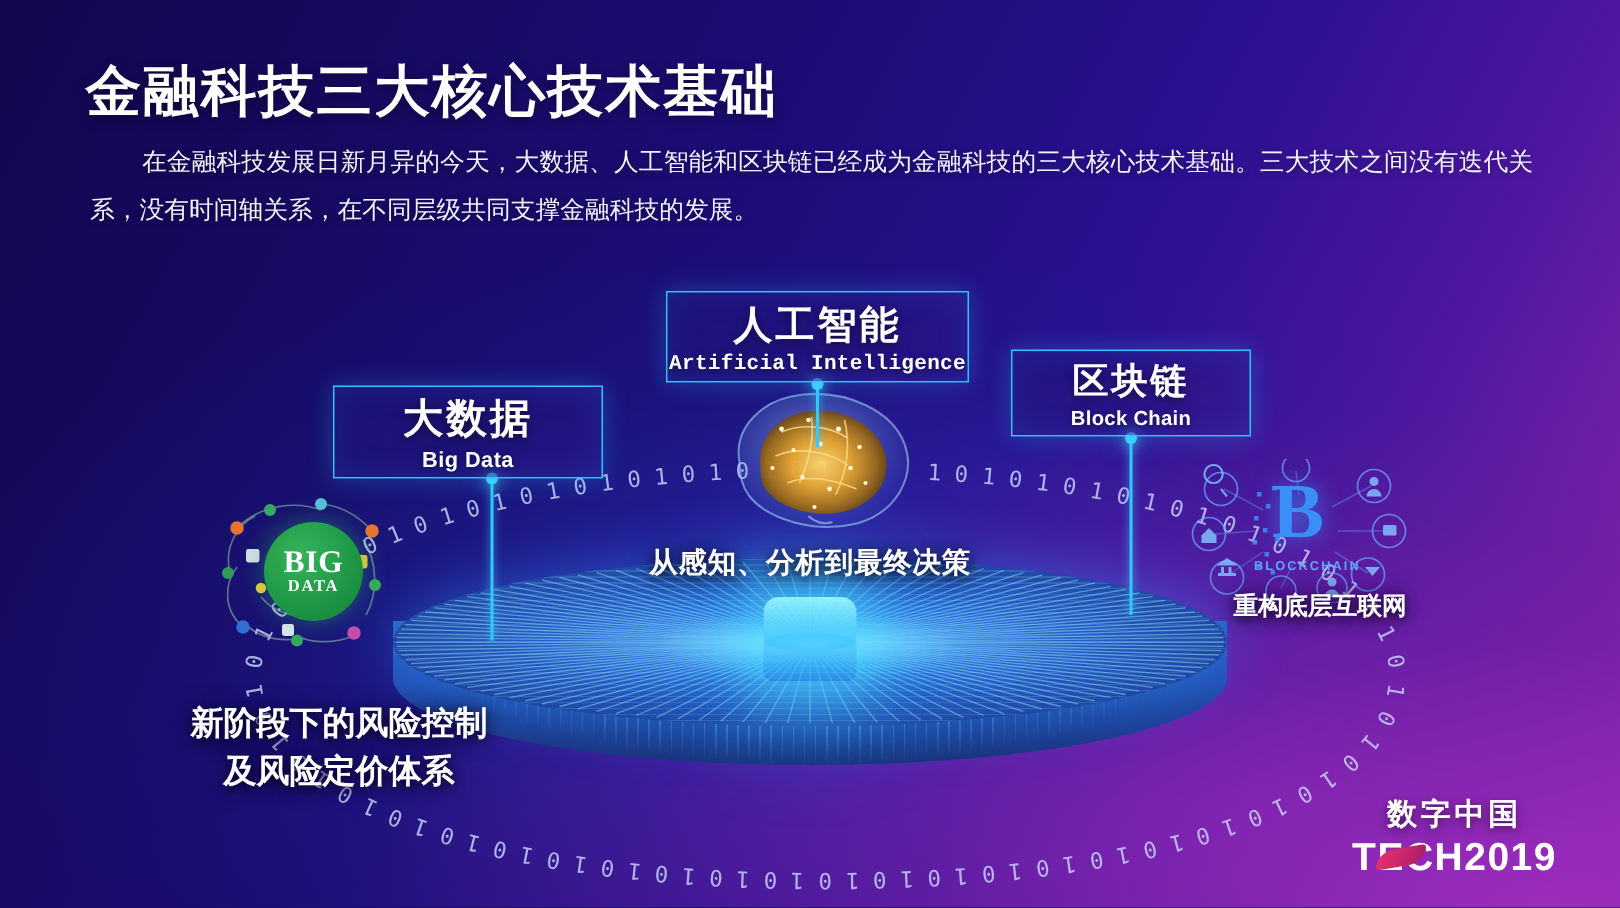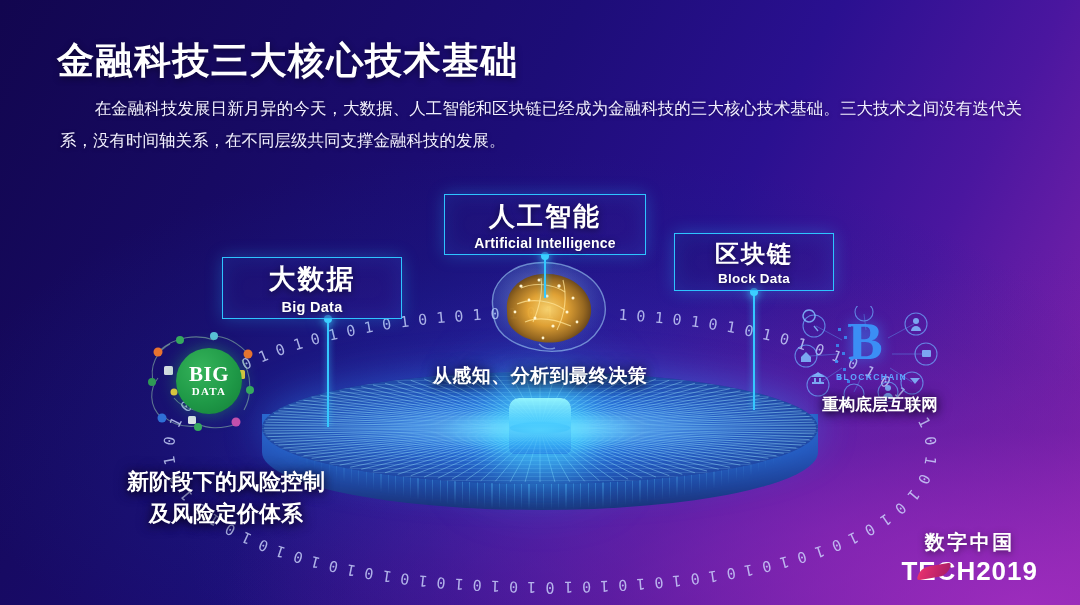--- a/index.html
+++ b/index.html
@@ -50,21 +50,21 @@
     text-shadow:0 2px 7px rgba(0,0,0,0.55);
   }
   .lbox .en {
     color:#ffffff; font-weight:bold;
     text-shadow:0 1px 5px rgba(0,0,0,0.5);
   }
   #box-bigdata { left:222px; top:257px; width:180px; height:62px; }
   #box-bigdata .cn { font-size:27px; letter-spacing:2px; }
   #box-bigdata .en { font-size:14.5px; margin-top:2px; letter-spacing:0.3px;text-align:center; }
 
-  #box-ai { left:444px; top:194px; width:202px; height:61px; }
+  #box-ai { left:444px; top:194px; width:202px; height:61px;font-family:Liberation Mono, monospace; }
   #box-ai .cn { font-size:26px; letter-spacing:2px; }
   #box-ai .en { font-size:14px; margin-top:1px; letter-spacing:0.2px; }
 
   #box-bc { left:674px; top:233px; width:160px; height:58px; }
   #box-bc .cn { font-size:24px; letter-spacing:2px; }
   #box-bc .en { font-size:13.5px; margin-top:1px; letter-spacing:0.2px; }
 
   
   .stem { position:absolute; width:1.6px; background:#35c8ff;
           box-shadow:0 0 6px rgba(53,200,255,0.9); z-index:20; }
@@ -458,21 +458,21 @@
   <div class="lbox" id="box-bigdata">
     <span class="cn">大数据</span>
     <span class="en">Big Data</span>
   </div>
   <div class="lbox" id="box-ai">
     <span class="cn">人工智能</span>
     <span class="en">Artificial Intelligence</span>
   </div>
   <div class="lbox" id="box-bc">
     <span class="cn">区块链</span>
-    <span class="en">Block Data</span>
+    <span class="en">Block Chain</span>
   </div>
 
   <div class="cap" id="cap-bigdata">
     <div>新阶段下的风险控制</div>
     <div>及风险定价体系</div>
   </div>
   <div class="cap" id="cap-ai">从感知、分析到最终决策</div>
   <div class="cap" id="cap-bc">重构底层互联网</div>
 
   <div class="title">金融科技三大核心技术基础</div>

